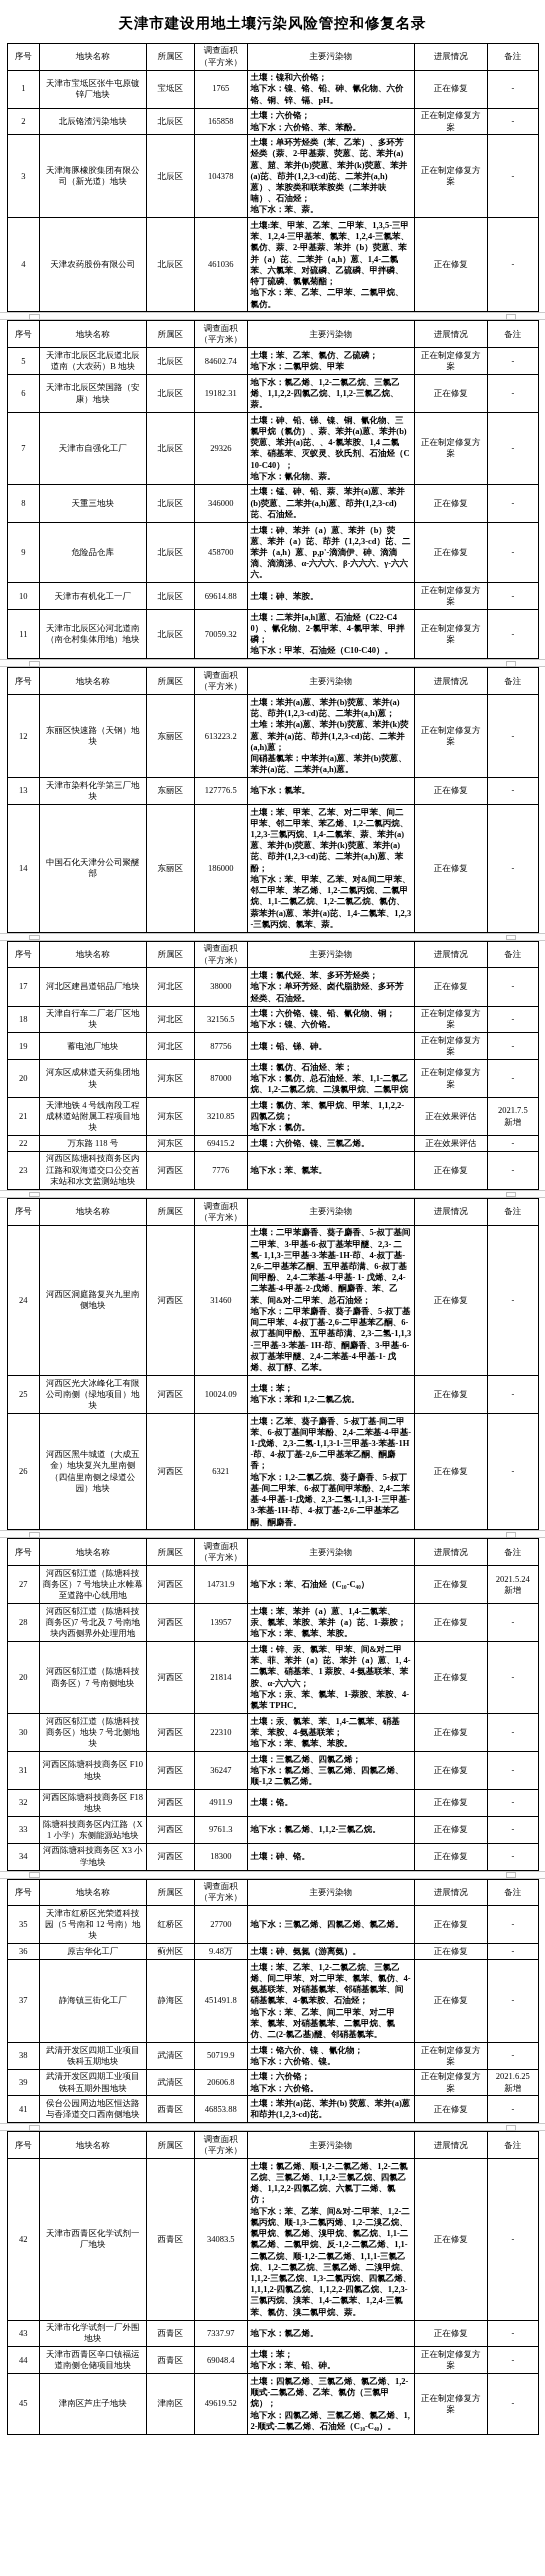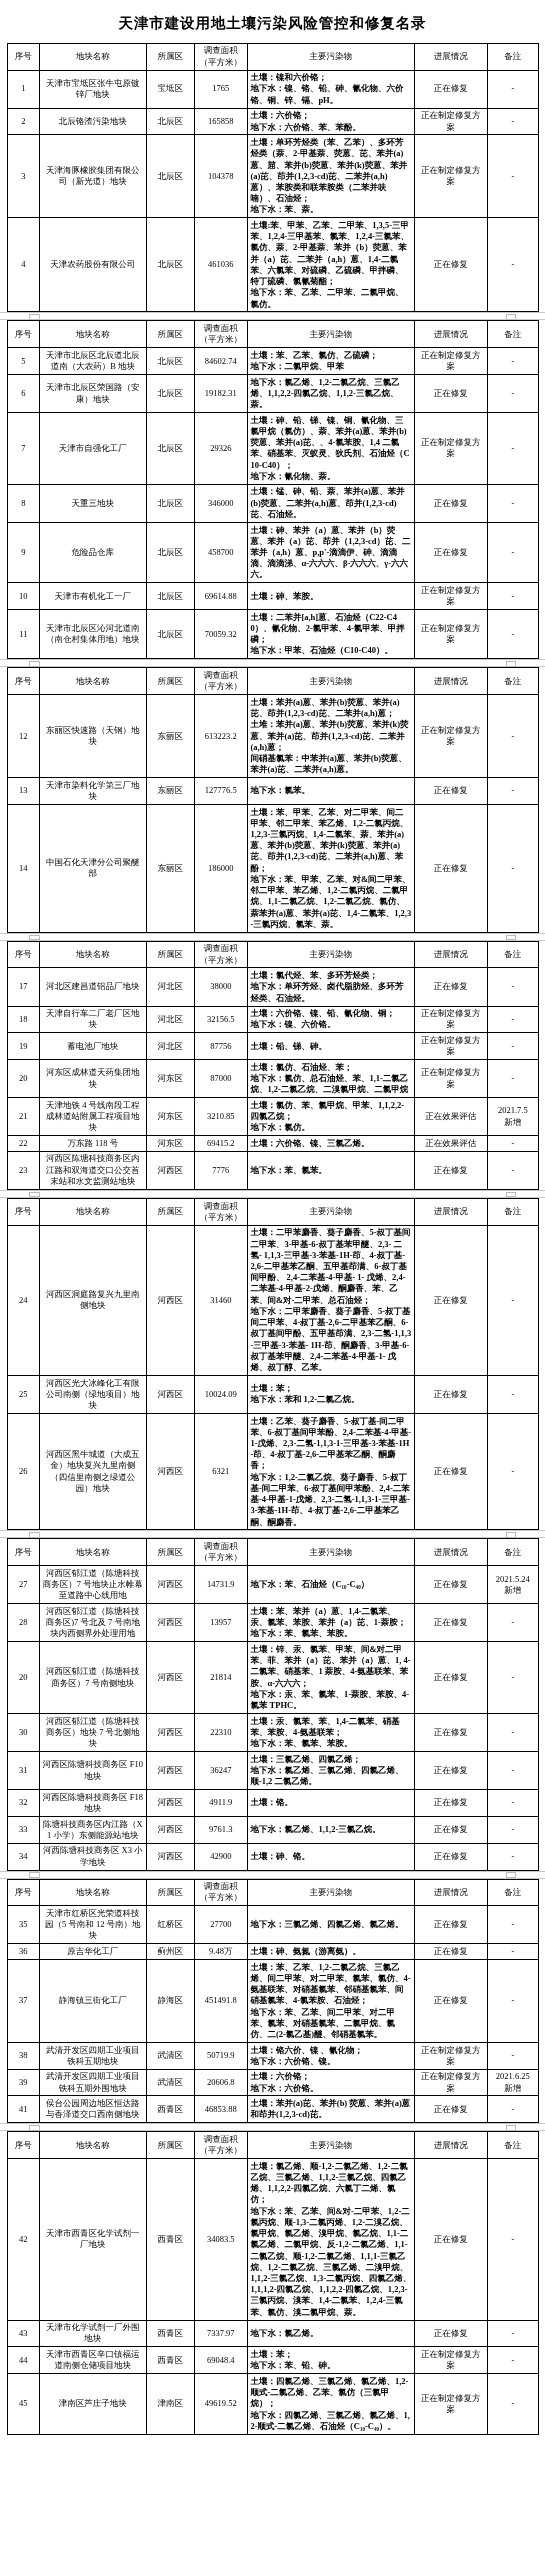--- a/index.html
+++ b/index.html
@@ -478,21 +478,21 @@
             <td class="c">河西区</td>
             <td class="c">9761.3</td>
             <td class="pollutants">地下水：氯乙烯、1,1,2-三氯乙烷。</td>
             <td class="c">正在修复</td>
             <td class="remark">-</td>
           </tr>
           <tr>
             <td class="c">34</td>
             <td class="c">河西陈塘科技商务区 X3 小学地块</td>
             <td class="c">河西区</td>
-            <td class="c">42900</td>
+            <td class="c">18300</td>
             <td class="pollutants">土壤：砷、铬。</td>
             <td class="c">正在修复</td>
             <td class="remark">-</td>
           </tr>
         </tbody>
   </table>
 <div class="page-gap"></div>
   <table class="grid">
     <colgroup>
       <col class="c-no">

